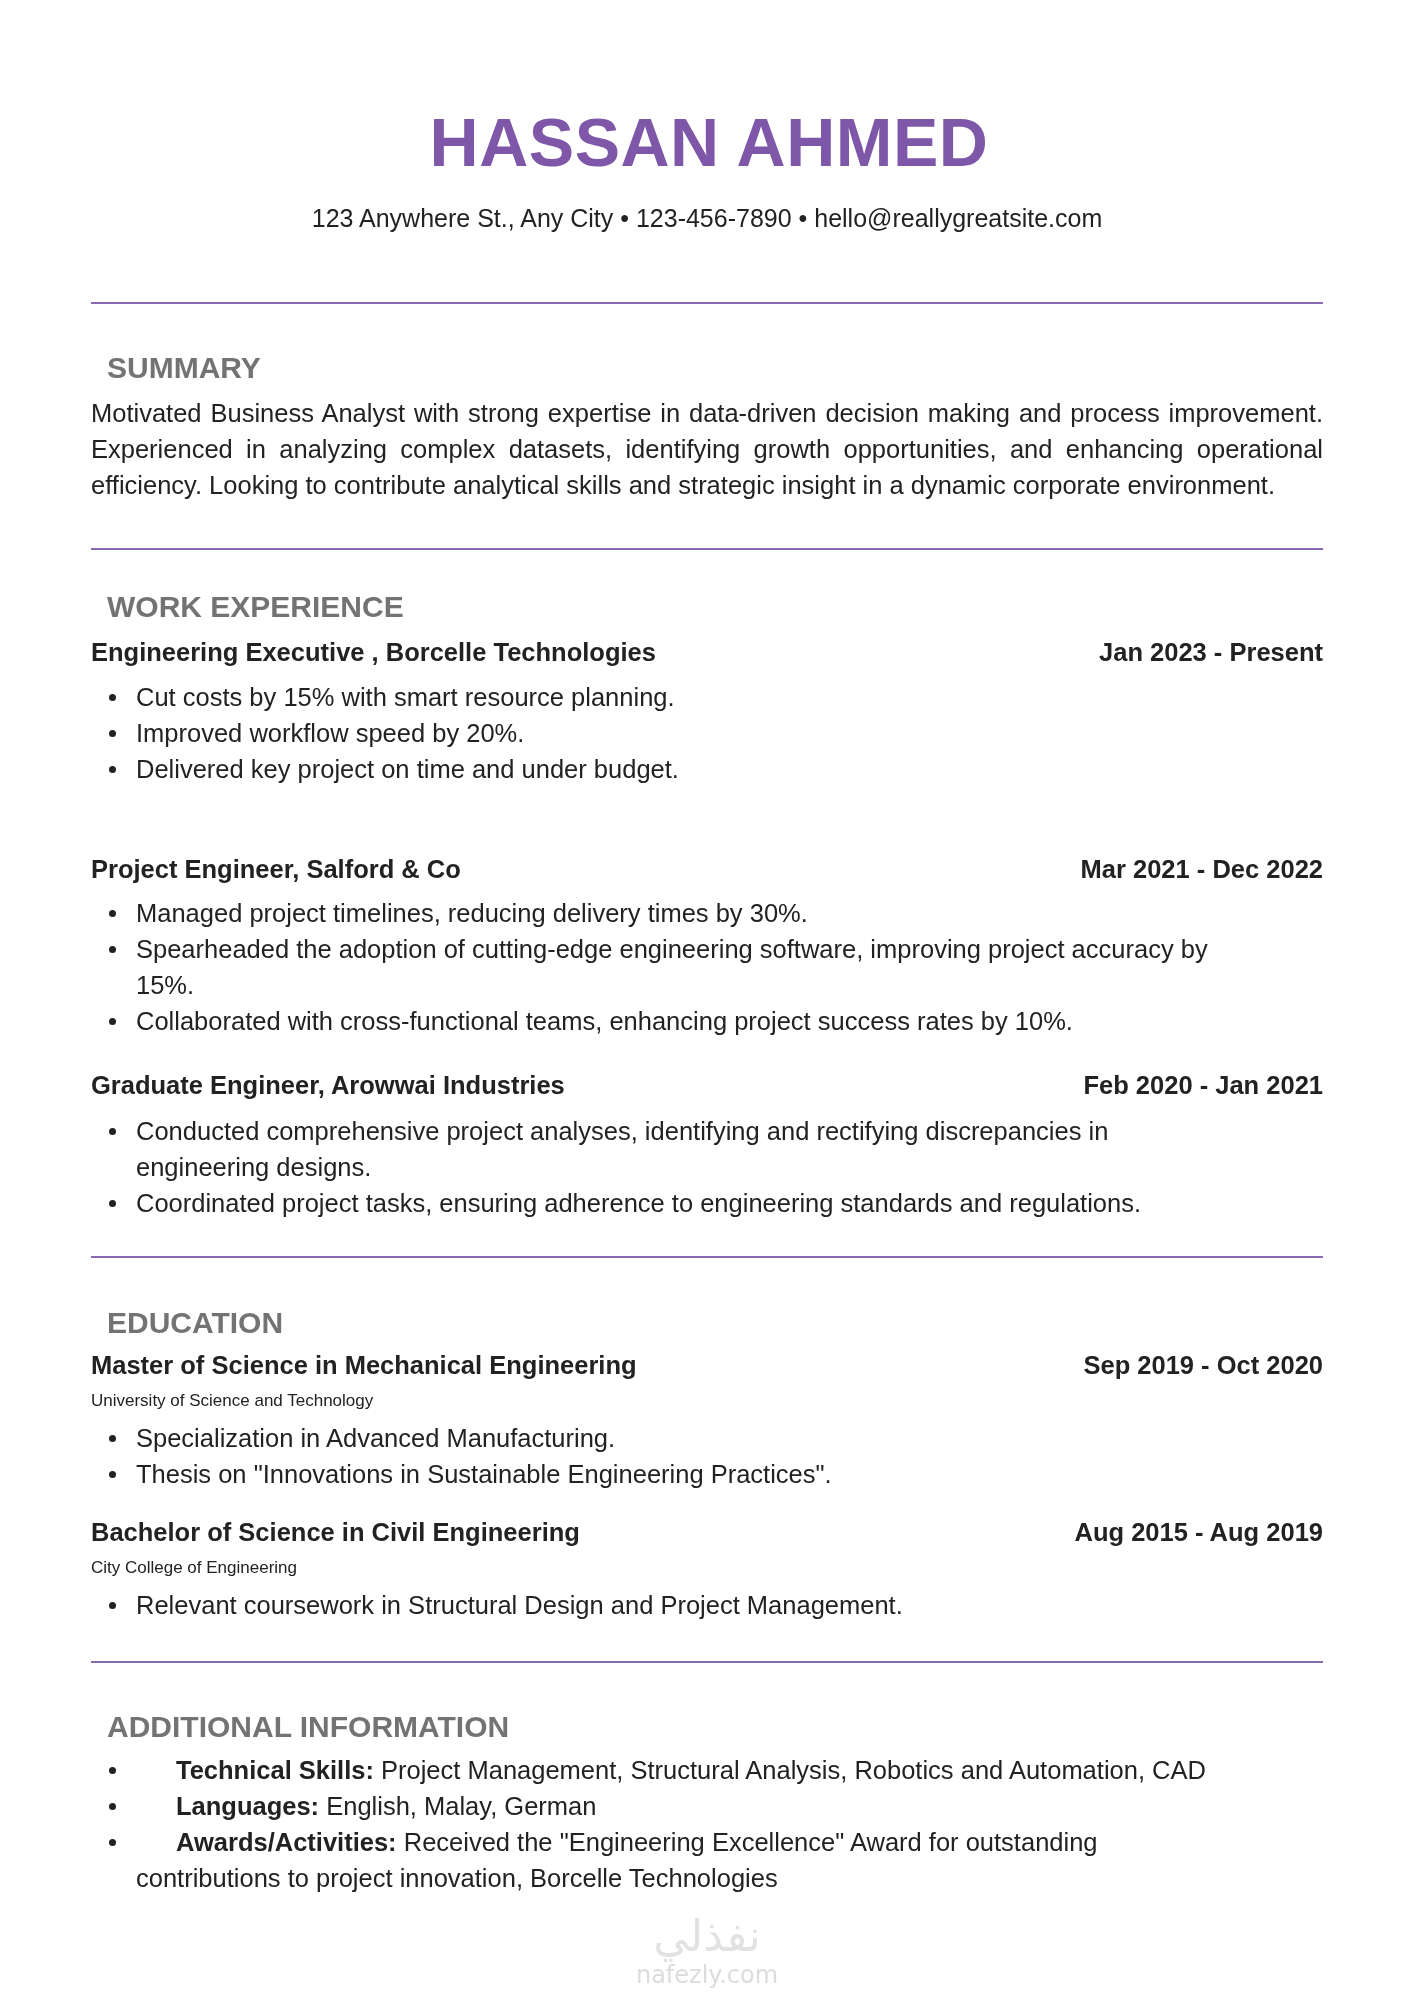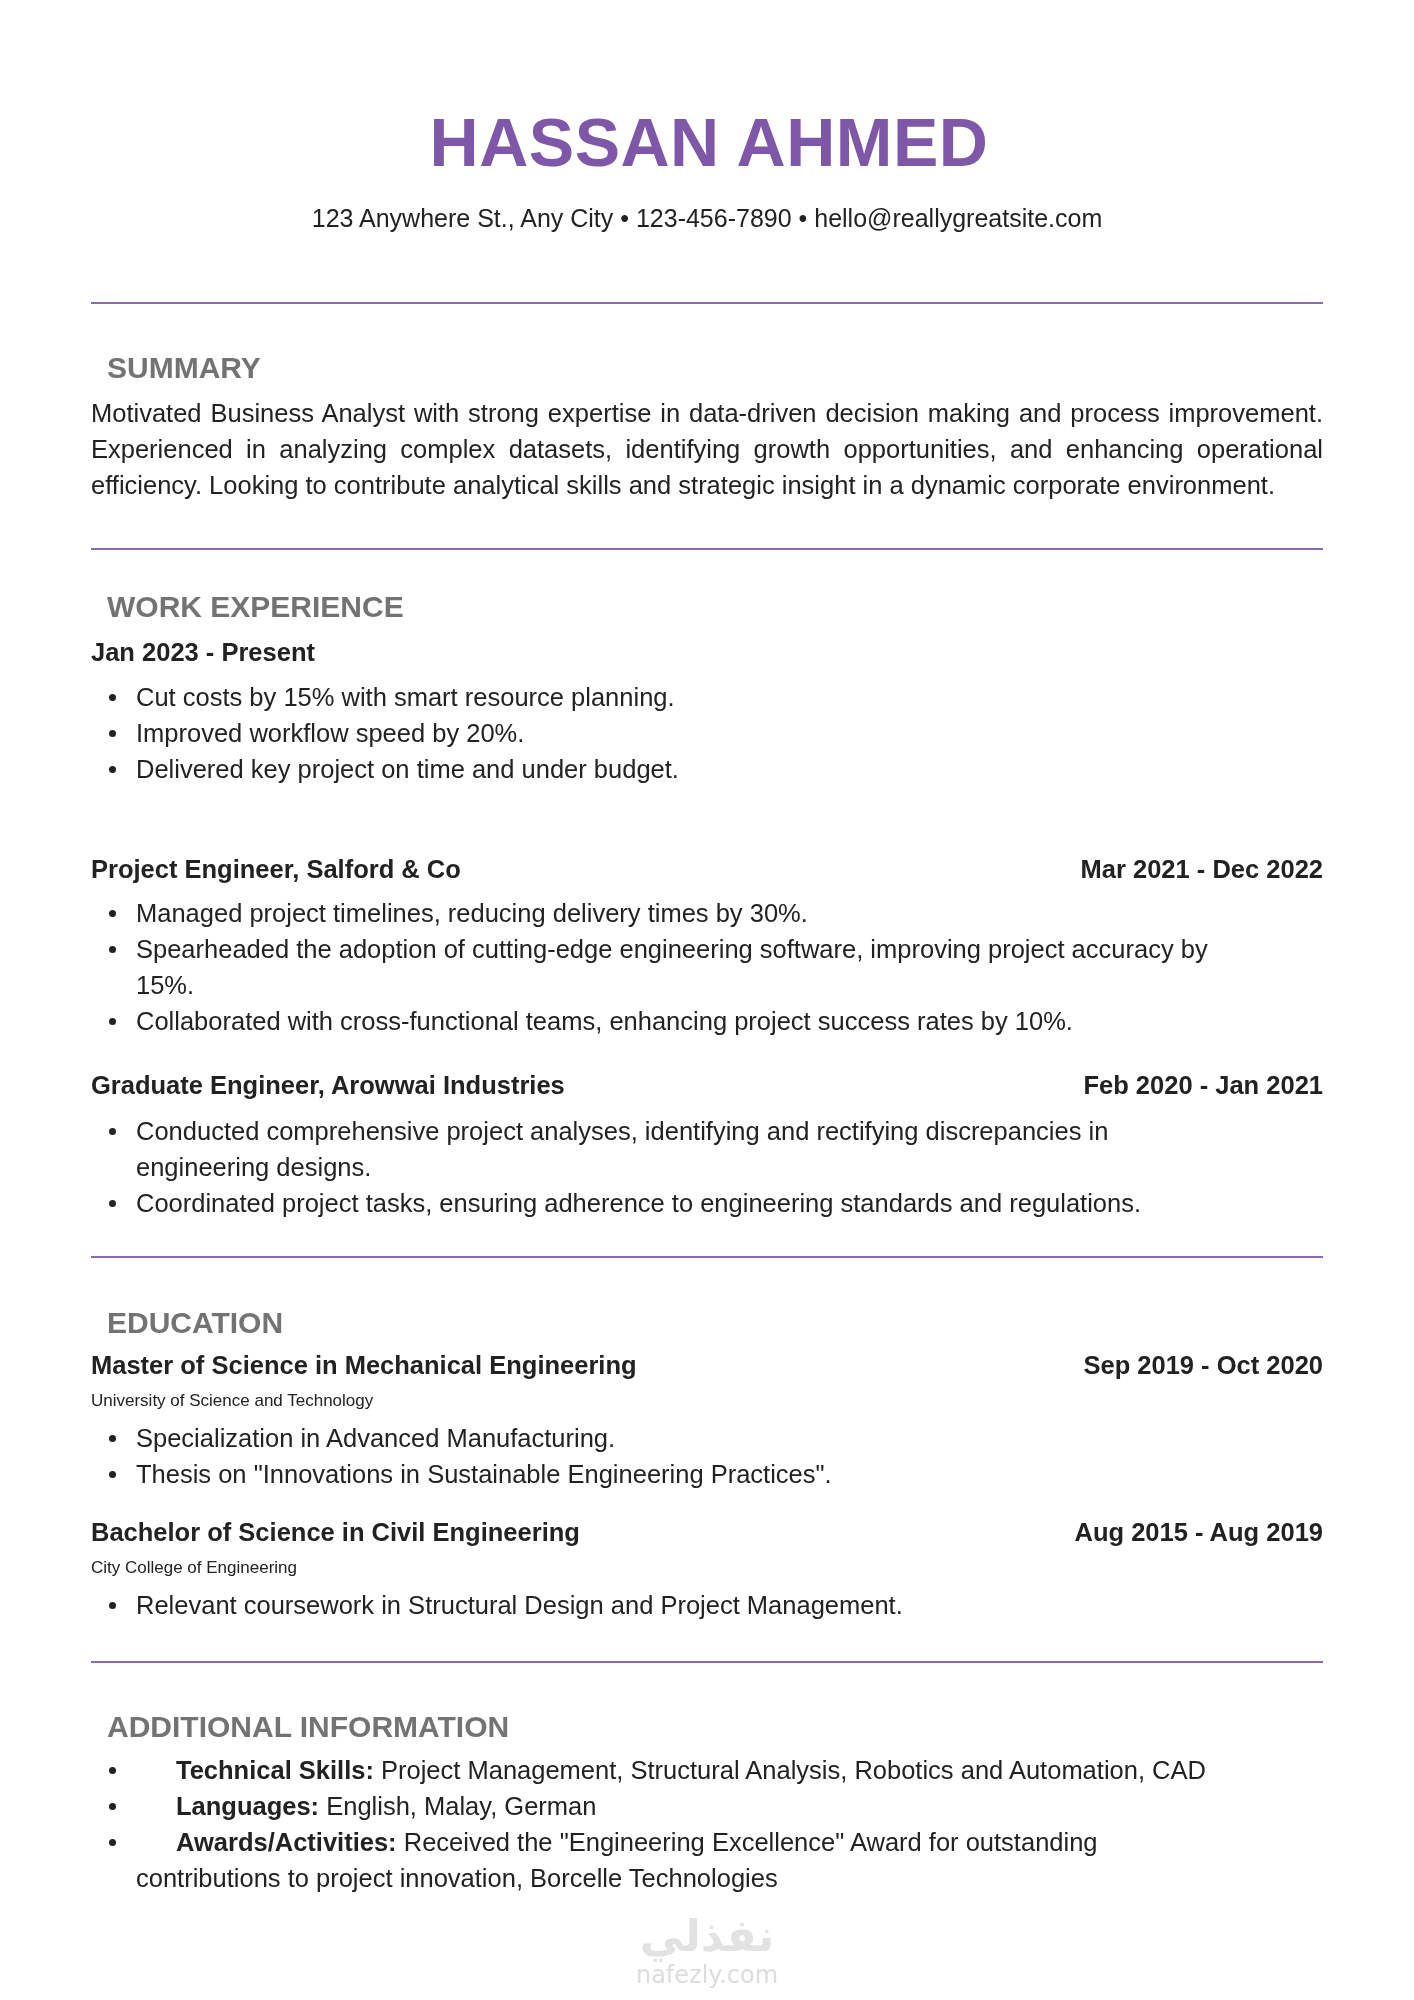--- a/index.html
+++ b/index.html
@@ -10,21 +10,21 @@
   .divider { position: absolute; left: 0; width: 1232px; height: 0; border-top: 2px solid #8a6aaf; }
   .sec-title { position: absolute; left: 0; font-size: 30px; font-weight: bold; color: #737373; line-height: 34px; margin: 16px; }
   .summary { position: absolute; left: 0; width: 1232px; top: 396px; font-size: 25.5px; line-height: 35.8px; text-align: justify; margin: 0; }
   .entry-head { position: absolute; left: 0; width: 1232px; display: flex; justify-content: space-between; font-size: 25.5px; font-weight: bold; line-height: 32px; }
   .sub { position: absolute; left: 0; font-size: 17px; line-height: 32px; }
   ul.bullets { position: absolute; left: 0; width: 1150px; margin: 0; padding: 0; list-style: none; }
   ul.bullets li { position: relative; padding-left: 45px; font-size: 25.5px; line-height: 36px; }
   ul.bullets li::before { content: ""; position: absolute; left: 18px; top: 15px; width: 7px; height: 7px; border-radius: 50%; background: #222; }
   .k { font-weight: bold; margin-left: 40px; }
   .watermark { position: absolute; left: 0; width: 1414px; top: 1912px; text-align: center; color: #d9d9d9; pointer-events: none; }
-  .wm-ar { font-family: "DejaVu Sans", sans-serif; font-size: 44px; font-weight: bold; line-height: 48px; color: #e2e2e2; }
+  .wm-ar { font-family: "DejaVu Sans", sans-serif; font-size: 44px; font-weight: normal; line-height: 48px; color: #e2e2e2; }
   .wm-en { font-family: "DejaVu Sans", sans-serif; font-size: 24px; line-height: 30px; color: #dcdcdc; }
 </style>
 </head>
 <body>
 
 <div class="page">
 
   <h1 class="name">HASSAN AHMED</h1>
   <div class="contact">
     <div>123 Anywhere St., Any City • 123-456-7890 • hello@reallygreatsite.com</div>
@@ -33,20 +33,21 @@
   <div class="divider" style="top:302px"></div>
 
   <h2 class="sec-title" style="top:335px">SUMMARY</h2>
   <p class="summary">Motivated Business Analyst with strong expertise in data-driven decision making and process improvement. Experienced in analyzing complex datasets, identifying growth opportunities, and enhancing operational efficiency. Looking to contribute analytical skills and strategic insight in a dynamic corporate environment.</p>
 
   <div class="divider" style="top:548px"></div>
 
   <h2 class="sec-title" style="top:574px">WORK EXPERIENCE</h2>
 
   <div class="entry-head" style="top:636px">
+    <span>Engineering Executive , Borcelle Technologies</span>
     <span>Jan 2023 - Present</span>
   </div>
   <ul class="bullets" style="top:679px">
     <li>Cut costs by 15% with smart resource planning.</li>
     <li>Improved workflow speed by 20%.</li>
     <li>Delivered key project on time and under budget.</li>
   </ul>
 
   <div class="entry-head" style="top:853px">
     <span>Project Engineer, Salford &amp; Co</span>

